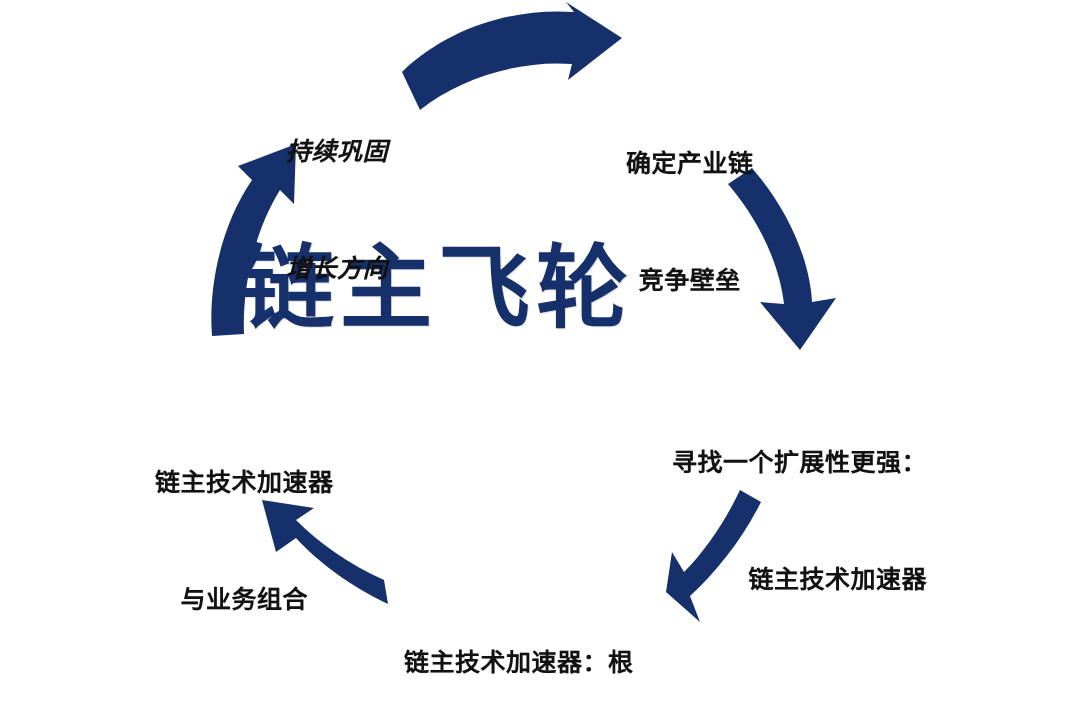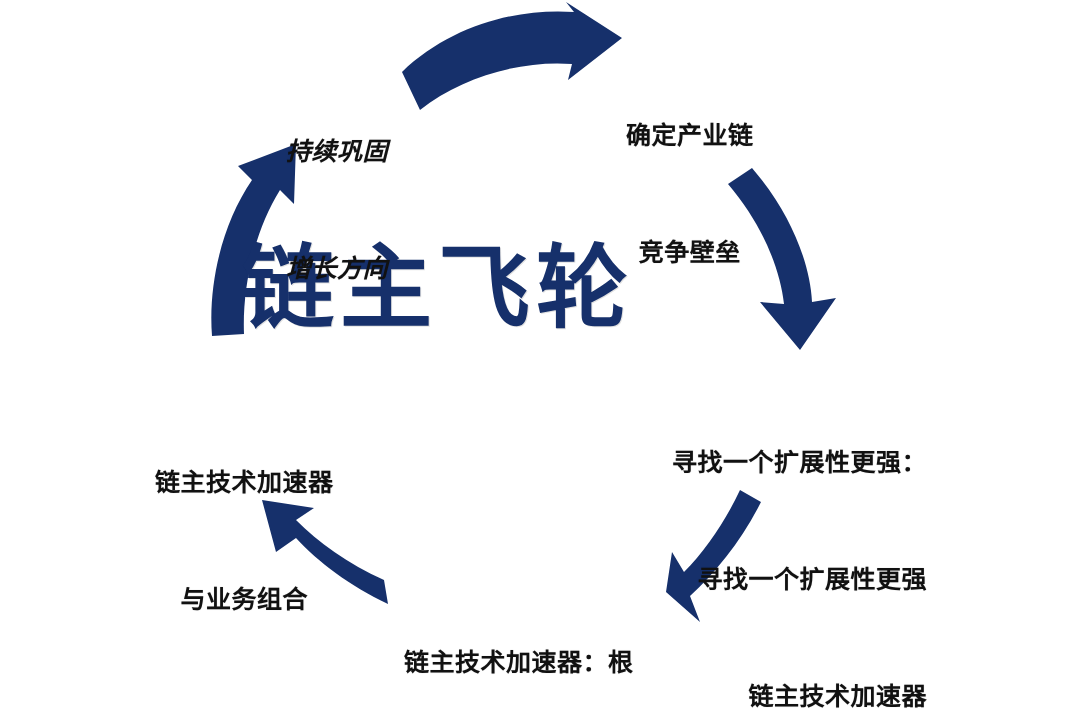--- a/index.html
+++ b/index.html
@@ -39,21 +39,21 @@
   .label-line { display: block; }
 
   #label-top-left {
     left: 286px;
     top: 54px;
     text-align: left;
     font-style: italic;
   }
   #label-top-right {
     left: 626px;
-    top: 38px;
+    top: 66px;
     text-align: center;
   }
   #label-right {
     left: 672px;
     top: 365px;
     text-align: right;
   }
   #label-bottom {
     left: 404px;
     top: 565px;
@@ -141,21 +141,20 @@
     <span class="label-line">增长方向</span>
   </div>
 
   <div class="label" id="label-top-right">
     <span class="label-line">确定产业链</span>
     <span class="label-line">竞争壁垒</span>
   </div>
 
   <div class="label" id="label-right">
     <span class="label-line">寻找一个扩展性更强：</span>
-    <span class="label-line">寻找一个扩展性更强</span>
     <span class="label-line">链主技术加速器</span>
   </div>
 
   <div class="label" id="label-bottom">
     <span class="label-line">链主技术加速器：根</span>
     
     
   </div>
 
   <div class="label" id="label-left">

